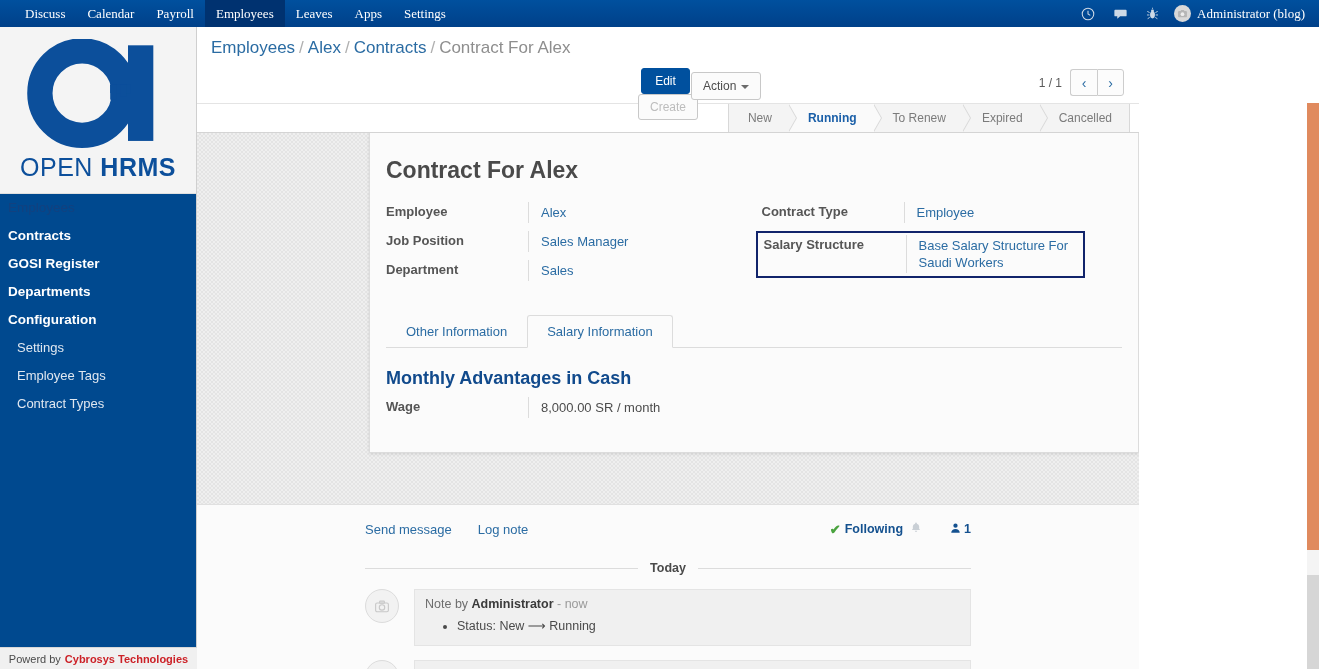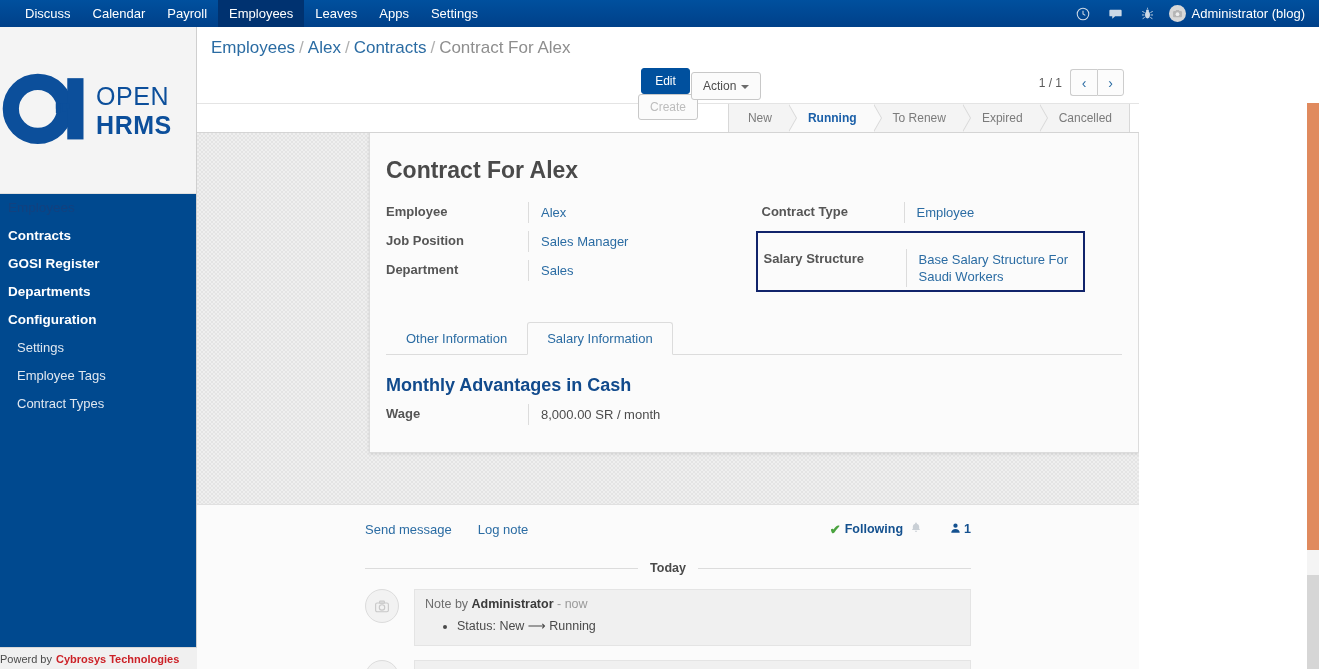--- a/index.html
+++ b/index.html
@@ -13,21 +13,21 @@
     color: #4c4c4c;
     background: #ffffff;
   }
 
   
   .topbar {
     position: absolute; top: 0; left: 0;
     width: 1319px; height: 27px;
     background: #00478f;
     background: linear-gradient(to bottom, #00509e 0%, #004089 100%);
-    display: flex; align-items: stretch;
+    display: flex; align-items: stretch; font-family: Liberation Serif, serif;
   }
   .topbar-left { display: flex; align-items: stretch; margin-left: 14px; }
   .nav-item {
     display: flex; align-items: center;
     padding: 0 11px;
     color: #ffffff;
     font-size: 13px;
     line-height: 27px;
     white-space: nowrap;
     cursor: pointer;
@@ -60,21 +60,21 @@
 
   
   .sidebar {
     position: absolute; top: 27px; left: 0;
     width: 197px; height: 642px;
     background: #00498f;
     border-right: 1px solid #cfcfcf;
   }
   .logo-box {
     height: 167px; background: #f4f4f4;
-    display: flex; flex-direction: row;
+    display: flex; flex-direction: column;
     align-items: center; justify-content: center;
     border-bottom: 1px solid #e0e0e0;
   }
   .logo-mark { width: 150px; height: 112px; }
   .logo-text {
     margin-top: 2px;
     font-size: 25px; letter-spacing: 0.5px;
     color: #0c4f9b;
   }
   .logo-text .lt-thin { font-weight: 400; }
@@ -95,21 +95,21 @@
     padding-left: 17px;
     color: #dfe7f0;
     font-size: 13px;
   }
 
   .footer-credit {
     position: absolute; bottom: 0; left: 0;
     width: 197px; height: 22px;
     background: #f0f0f0;
     border-top: 1px solid #d8d8d8;
-    display: flex; align-items: center; justify-content: flex-start;
+    display: flex; align-items: center; justify-content: center;
     font-size: 11px; color: #4a4a4a;
   }
   .footer-credit .cy { color: #cc2127; font-weight: bold; margin-left: 4px; }
 
   
   .content {
     position: absolute; top: 27px; left: 197px;
     width: 942px; height: 642px;
     background: #ffffff;
   }
@@ -253,21 +253,21 @@
     border-left: 1px solid #dcdcdc;
     padding: 2px 0 2px 12px;
     font-size: 13px;
     color: #2b6ca3;
     line-height: 17px;
   }
   .fval a { color: #2b6ca3; text-decoration: none; cursor: pointer; }
   .frow.highlight {
     border: 2px solid #11246b;
     margin-left: -6px;
-    padding: 16px 0 3px 6px;
+    padding: 2px 0 3px 6px;
     margin-bottom: 4px;
     width: 329px;
   }
   .frow.highlight .flabel { width: 142px; flex: 0 0 142px; }
   .frow.highlight .fval { width: 180px; }
 
   
   .tabs {
     margin-top: 26px;
     border-bottom: 1px solid #dcdcdc;

